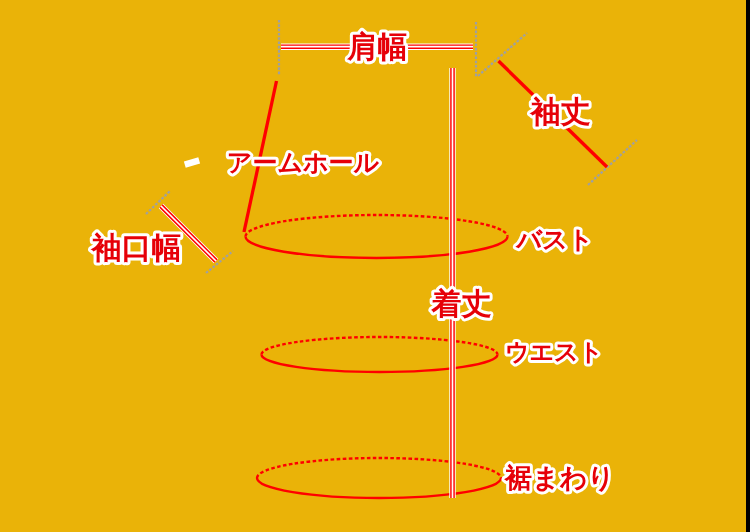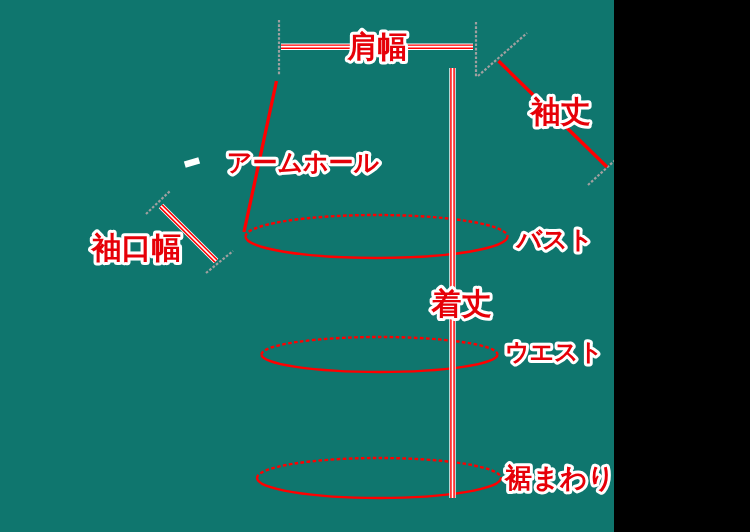--- a/index.html
+++ b/index.html
@@ -1,16 +1,16 @@
 <!DOCTYPE html>
 <html><head>
 <meta charset="utf-8">
 <style>
   html,body{margin:0;padding:0;background:#000;}
-  .stage{position:relative;width:614px;height:532px;background:#0f766e;overflow:hidden;}
+  .stage{position:relative;width:746px;height:532px;background:#eab308;overflow:hidden;}
   svg{display:block;}
   .guide{stroke:#a0a0a0;stroke-width:2.2;stroke-dasharray:2.6 1.7;fill:none;}
   .redline{stroke:#ff0000;fill:none;}
   .casing-outer{stroke:#ffffff;stroke-width:6.4;fill:none;}
   .casing-red{stroke:#ff0000;stroke-width:4.6;fill:none;}
   .casing-core{stroke:#ffffff;stroke-width:1.7;fill:none;}
   .ellipse-solid{stroke:#ff0000;stroke-width:2.4;fill:none;}
   .ellipse-dash{stroke:#ff0000;stroke-width:2.4;fill:none;stroke-dasharray:3.6 2.4;}
   .lbl{
     font-family:"DejaVu Sans","Liberation Sans",sans-serif;

